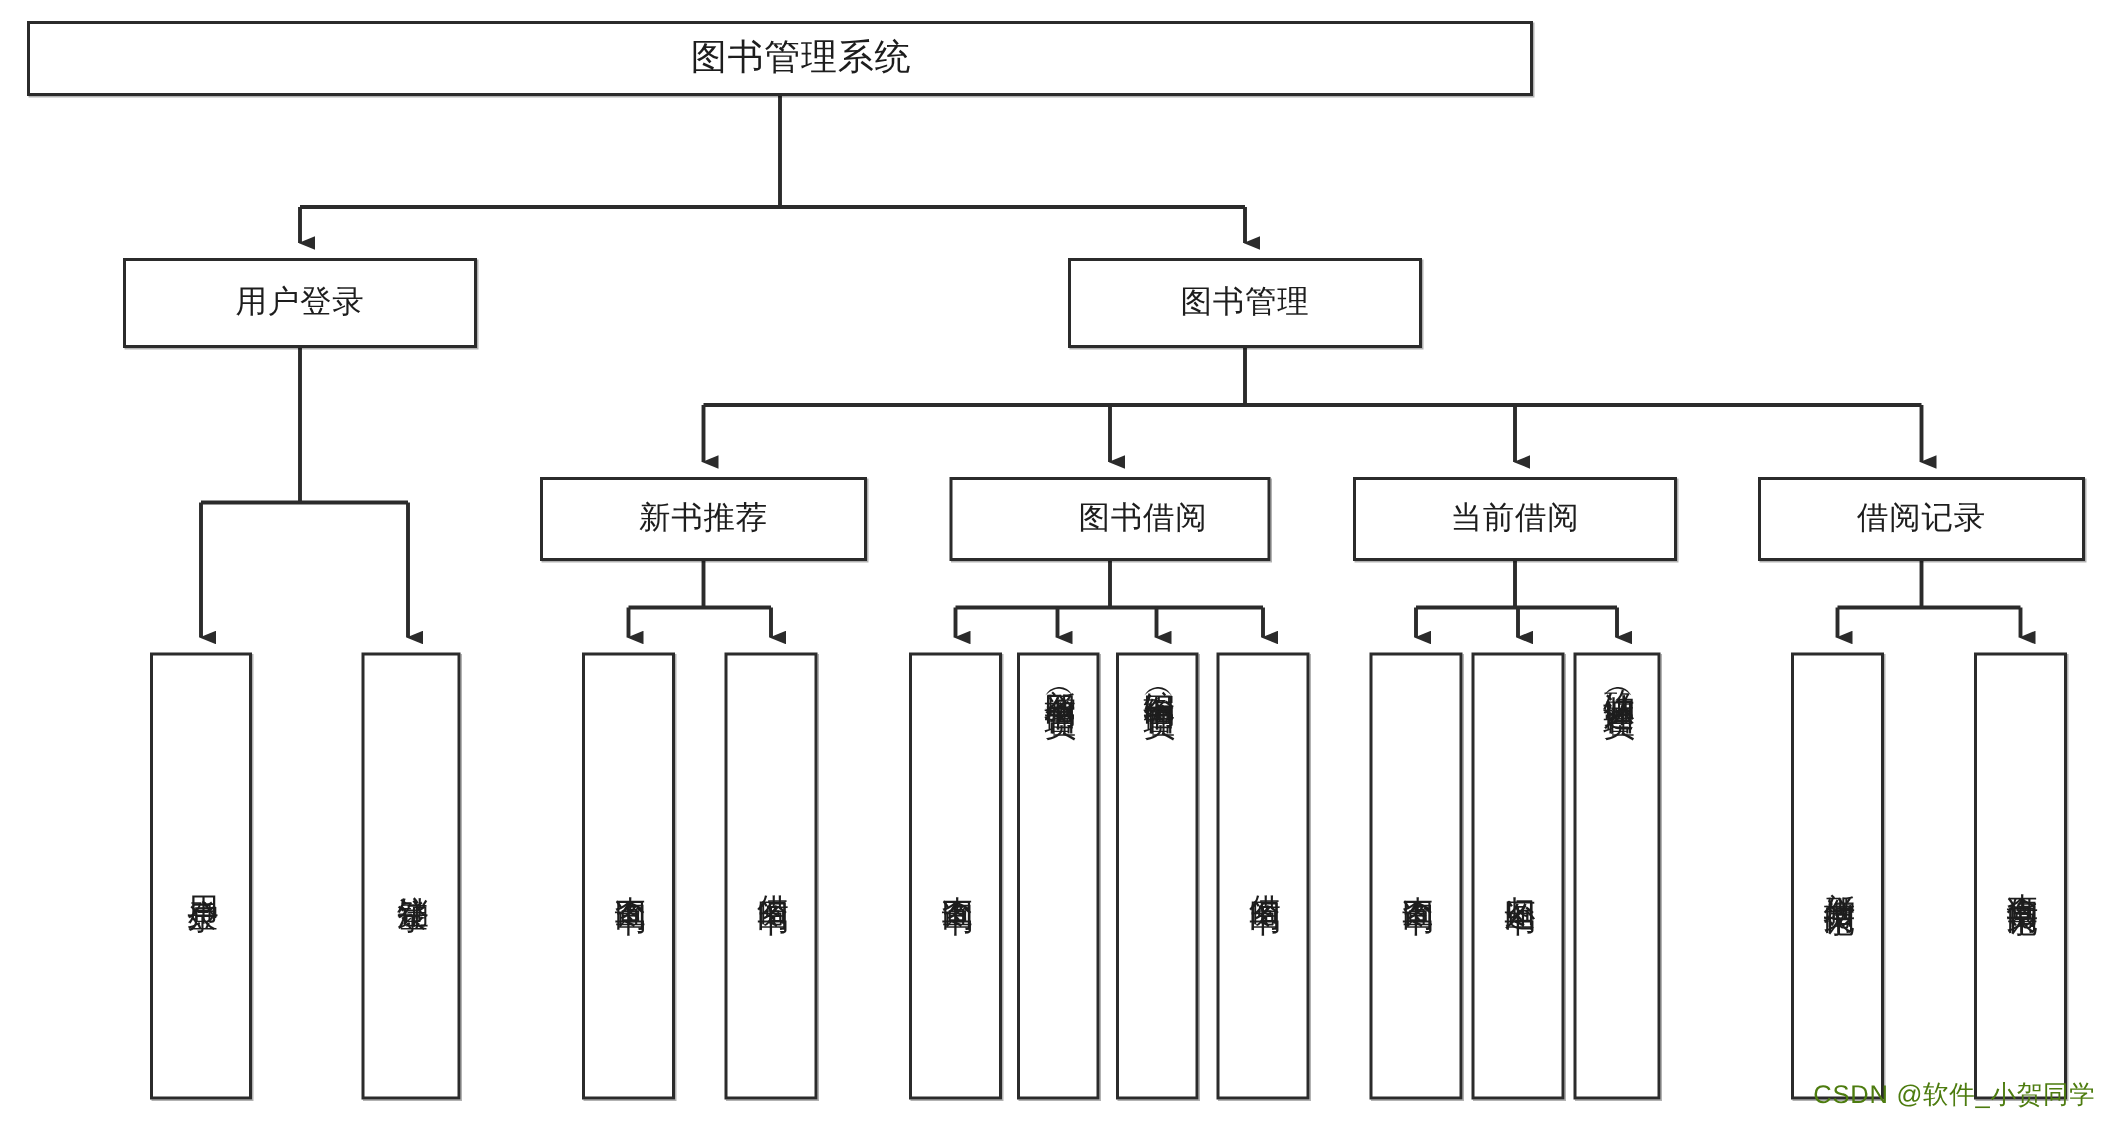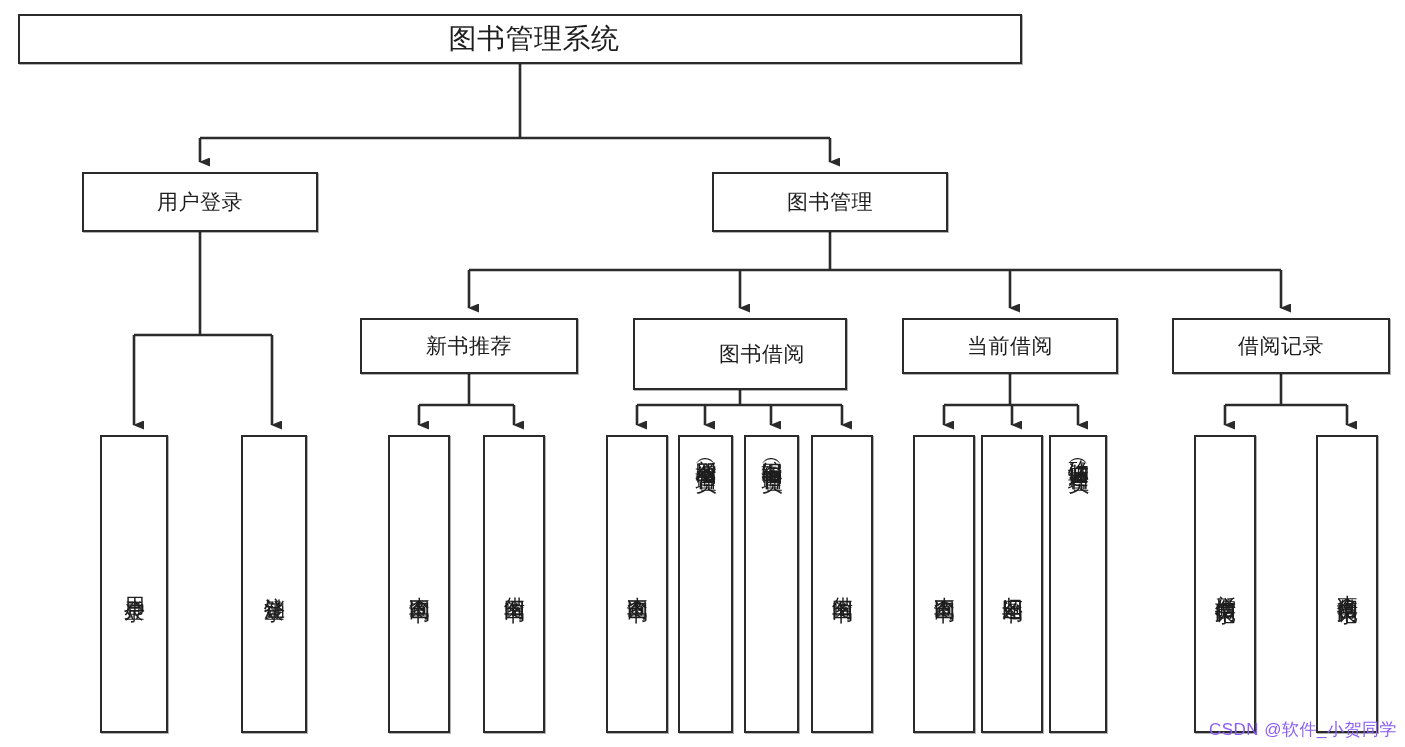--- a/index.html
+++ b/index.html
@@ -36,21 +36,21 @@
     justify-content: center;
     box-shadow: 1px 1px 0 rgba(0,0,0,0.30);
   }
   .node-label {
     font-size: 21px;
     line-height: 1.15;
     letter-spacing: 0.5px;
     color: #1d1d1d;
     white-space: nowrap;
   }
-  .node.root .node-label { font-size: 28px; margin-left: 28px; }
+  .node.root .node-label { font-size: 24px; margin-left: 28px; }
   .node.lvl1 .node-label { font-size: 21px; }
   .node.lvl2 .node-label { font-size: 21px; }
 
   
   .node.leaf {
     align-items: flex-start;
     justify-content: center;
     padding-top: 6px;
   }
   .node.leaf.center { align-items: center; padding-top: 0; }
@@ -61,21 +61,21 @@
     font-size: 21px;
     line-height: 1.18;
     letter-spacing: 2px;
     white-space: nowrap;
   }
   .watermark {
     position: absolute;
     right: 8px;
     bottom: 6px;
     font-size: 17px;
-    color: #8b5cf6;
+    color: #4d7c0f;
     white-space: nowrap;
     letter-spacing: 0.5px;
   }
 </style>
 </head>
 <body>
 
 <div id="canvas">
 
   <svg class="edges" viewBox="0 0 1405 747">
@@ -135,21 +135,21 @@
   <div class="node lvl1" style="left:82px; top:172px; width:236px; height:60px;">
     <span class="node-label">用户登录</span>
   </div>
   <div class="node lvl1" style="left:712px; top:172px; width:236px; height:60px;">
     <span class="node-label">图书管理</span>
   </div>
 
   <div class="node lvl2" style="left:360px; top:318px; width:218px; height:56px;">
     <span class="node-label">新书推荐</span>
   </div>
-  <div class="node lvl2" style="left:633px; top:318px; width:214px; height:72px;padding-left:44px;">
+  <div class="node lvl2" style="left:633px; top:318px; width:214px; height:56px;padding-left:44px;">
     <span class="node-label">图书借阅</span>
   </div>
   <div class="node lvl2" style="left:1172px; top:318px; width:218px; height:56px;">
     <span class="node-label">借阅记录</span>
   </div>
   <div class="node lvl2" style="left:902px; top:318px; width:216px; height:56px;">
     <span class="node-label">当前借阅</span>
   </div>
 
   <div class="node leaf center" style="left:100px; top:435px; width:68px; height:298px;">

